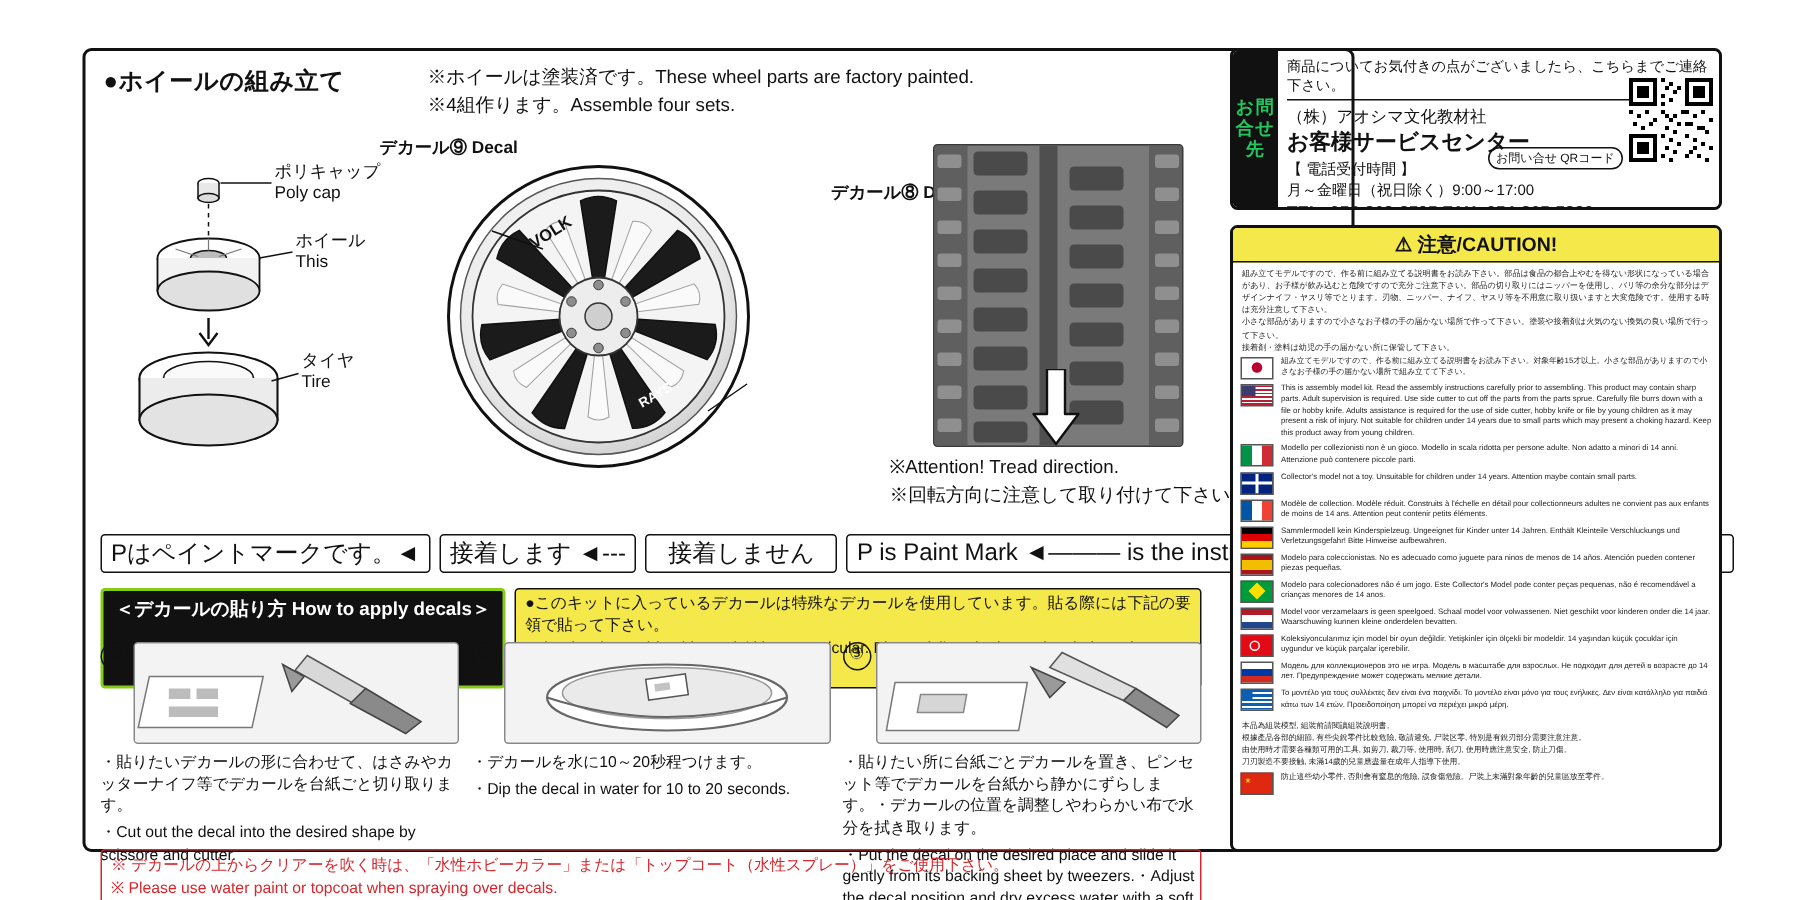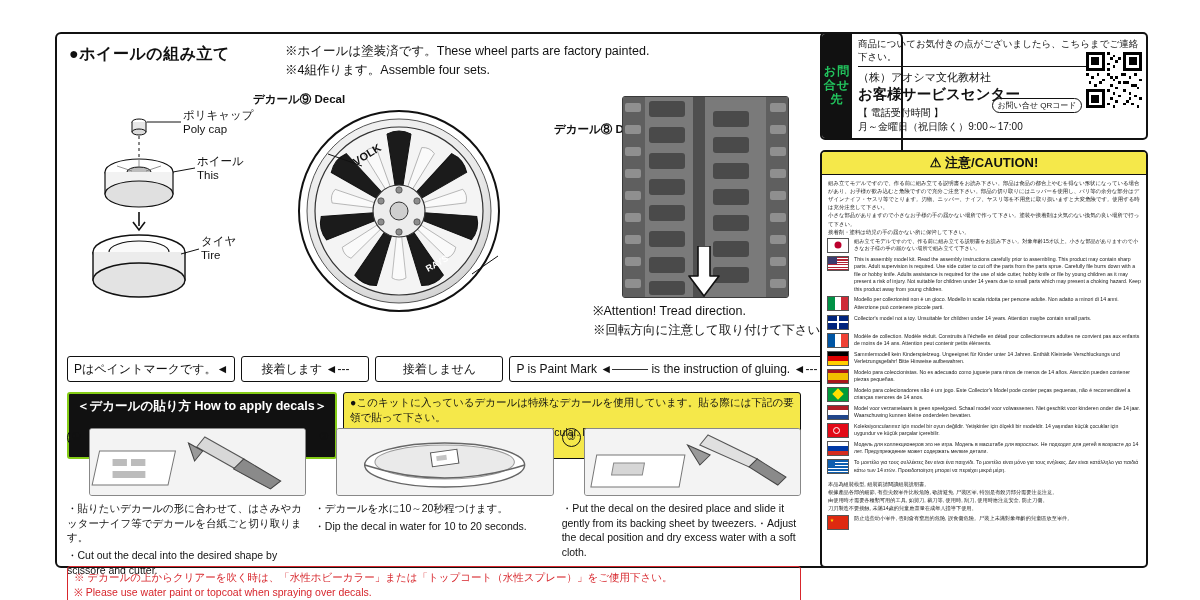--- a/index.html
+++ b/index.html
@@ -51,21 +51,21 @@
     text-align:left;
   }
 
   
   .legend-row{
     position:absolute;left:10px;top:322px;width:734px;height:26px;
     display:flex;gap:6px;align-items:stretch;
   }
   .legend-cell{
     border:1px solid #111;border-radius:3px;display:flex;align-items:center;
-    justify-content:center;font-size:12px;padding:12px 6px;box-sizing:border-box;
+    justify-content:center;font-size:16px;padding:12px 6px;box-sizing:border-box;
     white-space:nowrap;
   }
   .lc1{flex:0 0 168px;}
   .lc2{flex:0 0 128px;}
   .lc3{flex:0 0 128px;}
   .lc4{flex:1;}
 
   
   .decal-sec{
     position:absolute;left:10px;top:358px;width:734px;height:168px;
@@ -423,20 +423,21 @@
             <svg width="100%" height="66" viewBox="0 0 210 66" preserveAspectRatio="none">
               <rect width="210" height="66" fill="#f3f3f3"></rect>
               <rect x="16" y="26" width="86" height="32" fill="#fff" stroke="#777" transform="skewX(-10)"></rect>
               <rect x="34" y="34" width="30" height="12" fill="#d6d6d6" stroke="#888" transform="skewX(-10)"></rect>
               <path d="M120 6 L168 30 L160 38 L112 16 Z" fill="#e0e0e0" stroke="#555"></path>
               <path d="M100 16 L122 26 L112 36 Z" fill="#9a9a9a" stroke="#444"></path>
               <path d="M168 30 L196 48 L188 56 L160 38 Z" fill="#8a8a8a" stroke="#444"></path>
             </svg>
           </div>
           <div class="step-txt">
+            <p>・貼りたい所に台紙ごとデカールを置き、ピンセット等でデカールを台紙から静かにずらします。・デカールの位置を調整しやわらかい布で水分を拭き取ります。</p>
             <p>・Put the decal on the desired place and slide it gently from its backing sheet by tweezers.・Adjust the decal position and dry excess water with a soft cloth.</p>
           </div>
         </div>
 
       </div>
     </div>
 
     <div class="warn-box">
       <div>※ デカールの上からクリアーを吹く時は、「水性ホビーカラー」または「トップコート（水性スプレー）」をご使用下さい。</div>
       <div>※ Please use water paint or topcoat when spraying over decals.</div>

